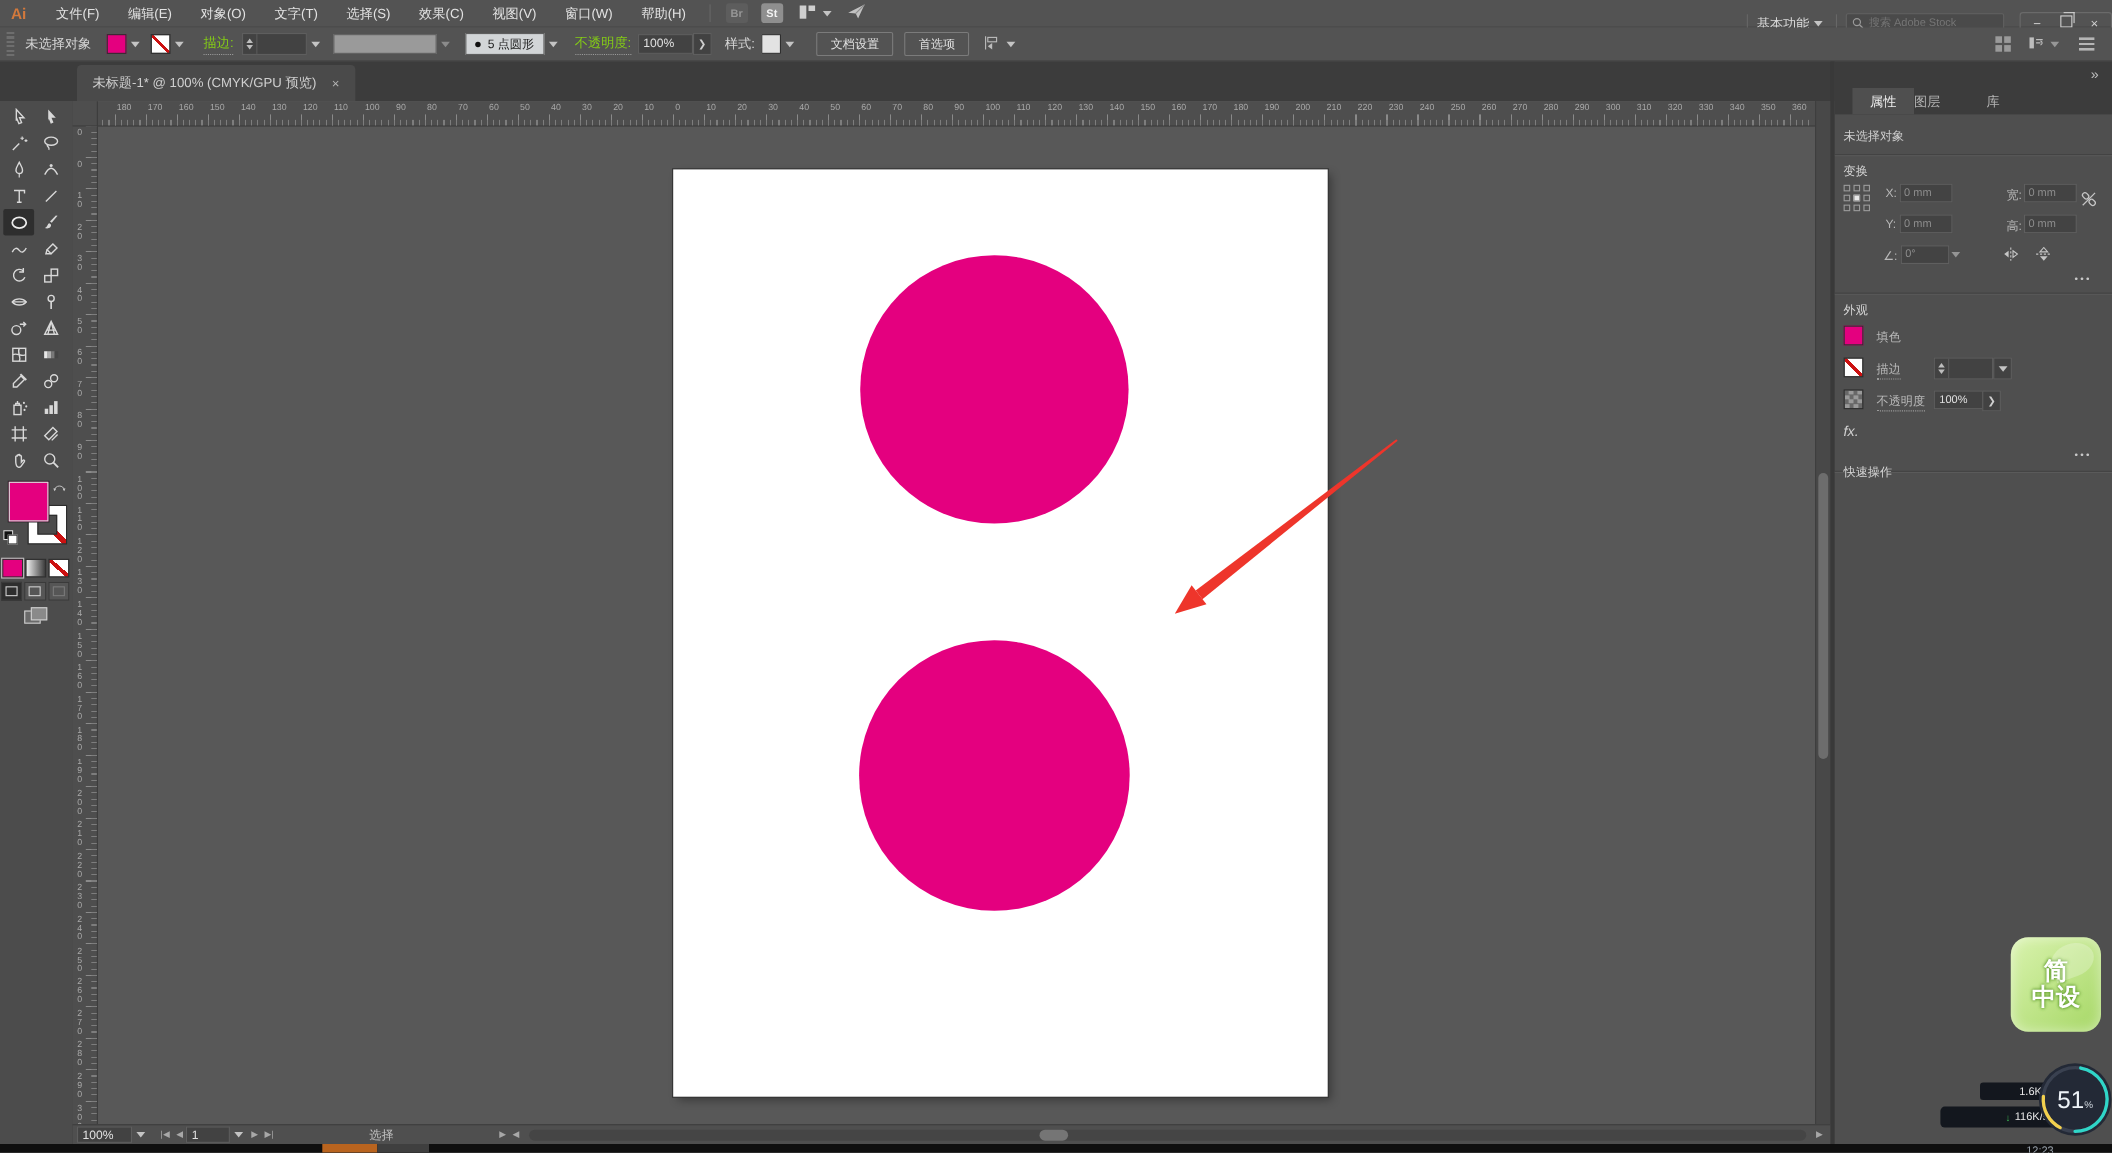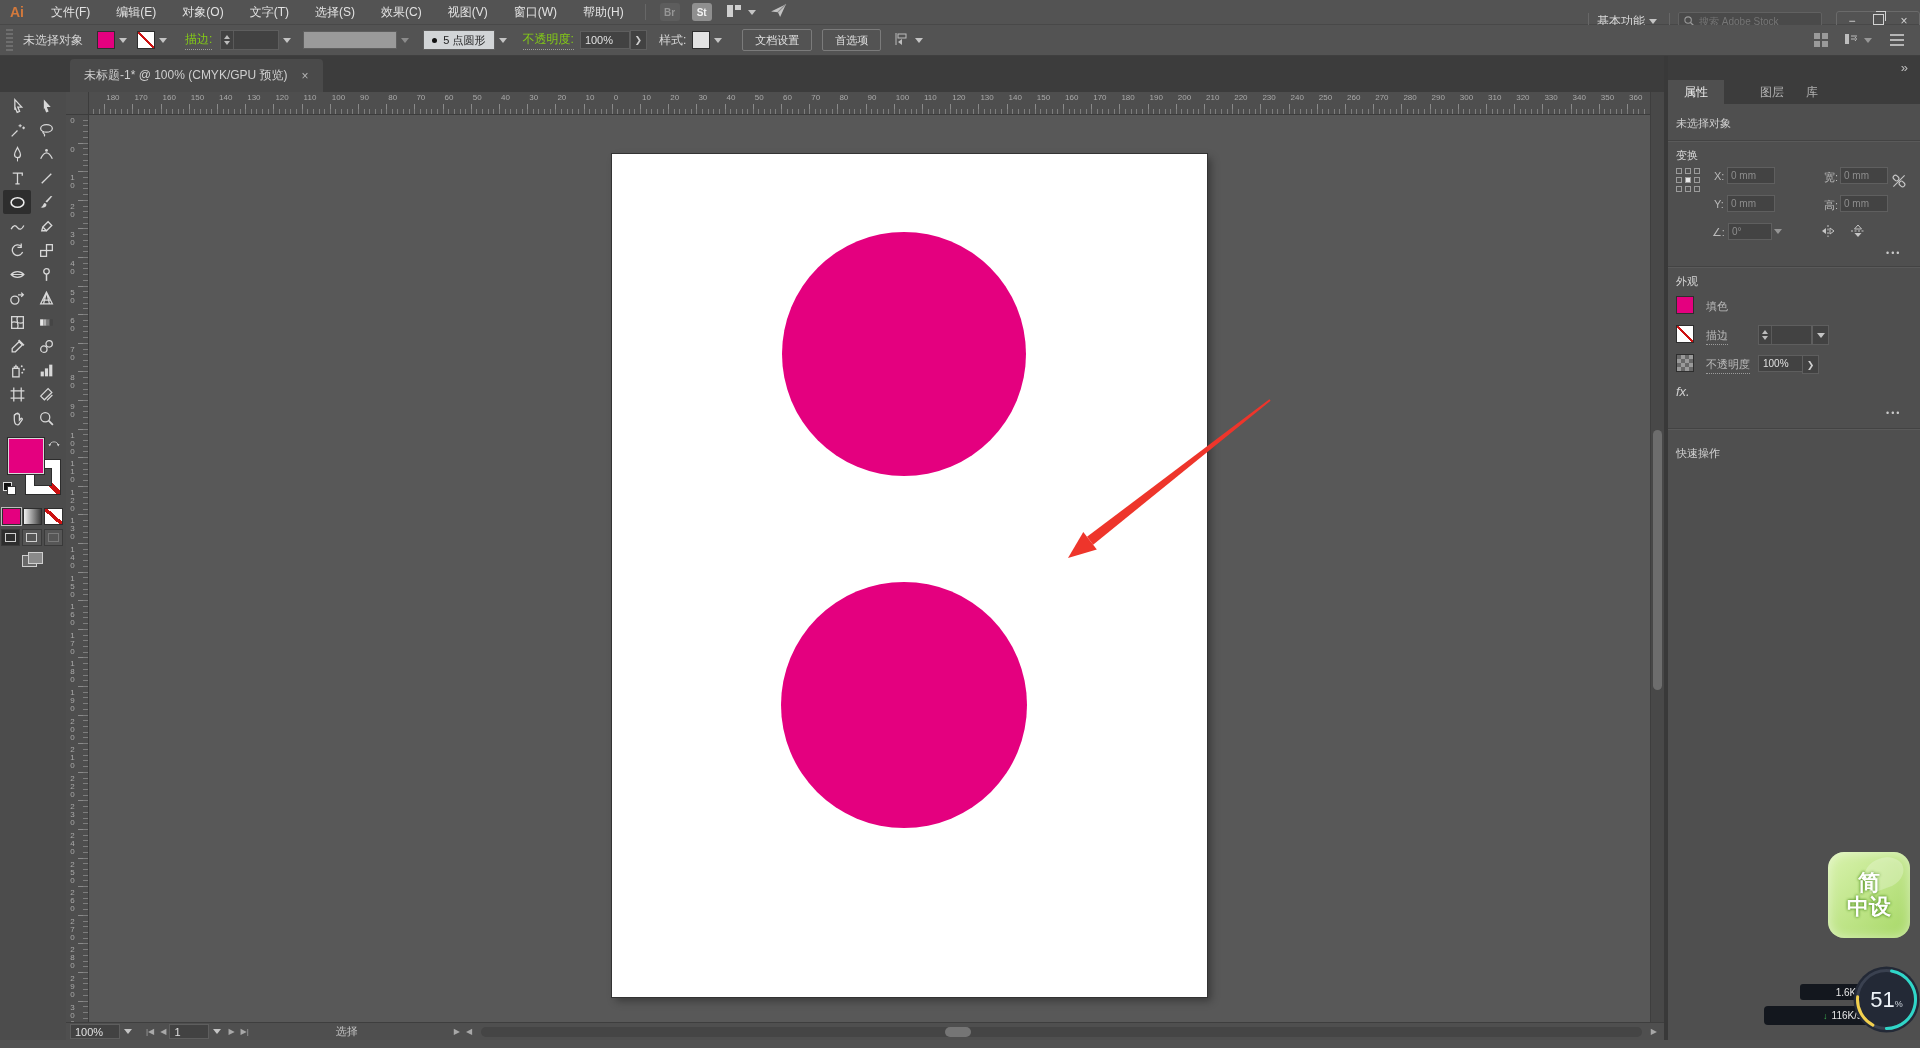--- a/index.html
+++ b/index.html
@@ -589,22 +589,22 @@
     <div id="hscroll-track">
       <div id="hscroll-thumb"></div>
     </div>
     <span class="navtri">▶</span>
   </div>
 
   <div id="paneldiv" class="abs"></div>
   <div id="rightpanel" class="abs">
     <div id="ptabs">
       <span style="position:absolute;right:12px;top:4px;color:#bdbdbd;font-size:13px;">»</span>
-      <span class="ptab active" style="left:0;text-align:right;">属性</span>
-      <span class="ptab" style="left:76px;">图层</span>
+      <span class="ptab active" style="left:16px;text-align:right;">属性</span>
+      <span class="ptab" style="left:56px;">图层</span>
       <span class="ptab" style="left:124px;width:40px;">库</span>
     </div>
 
     <span class="plabel" style="left:8px;top:60px;color:#cfcfcf;">未选择对象</span>
     <div class="pdivider" style="top:84px;"></div>
 
     <span class="plabel psec-label" style="left:8px;top:92px;color:#d5d5d5;">变换</span>
     <span class="refgrid" style="left:8px;top:112px;">
       <span></span>
         <span></span>
@@ -668,23 +668,28 @@
         <span class="chev" style="margin:0;"></span>
       </span>
     <span class="swatch checker" style="position:absolute;left:8px;top:298px;"></span>
     <span class="plabel dlabel" style="left:38px;top:301px;">不透明度</span>
     <input class="darkinput" style="position: absolute; left: 90px; top: 299px; width: 38px; height: 15px; font-size: 10px;" value="100%">
     <span class="arrbtn" style="position:absolute;left:134px;top:299px;height:17px;">❯</span>
     <span class="plabel" style="left:8px;top:328px;font-style:italic;font-size:13px;color:#cfcfcf;">fx.</span>
     <span class="dots" style="position:absolute;left:218px;top:352px;">•••</span>
     <div class="pdivider" style="top:372px;"></div>
 
-    <span class="plabel psec-label" style="left:8px;top:390px;color:#d5d5d5;">快速操作</span>
-  </div>
-
+    <span class="plabel psec-label" style="left:8px;top:366px;color:#d5d5d5;">快速操作</span>
+  </div>
+
+  <div id="blackstrip" class="abs">
+    <span id="oseg"></span>
+    <span id="gseg"></span>
+    <span id="striptime">12:23</span>
+  </div>
 
   <div id="applogo" class="abs">
     <span>简</span>
     <span>中设</span>
   </div>
   <div class="speedbadge" style="left:1800px;top:984px;width:58px;height:16px;">
     <span>1.6K/s</span>
   </div>
   <div class="speedbadge" style="left:1764px;top:1006px;width:92px;height:19px;border-radius:4px 0 0 4px;">
     <span class="greenarrow">↓</span>

